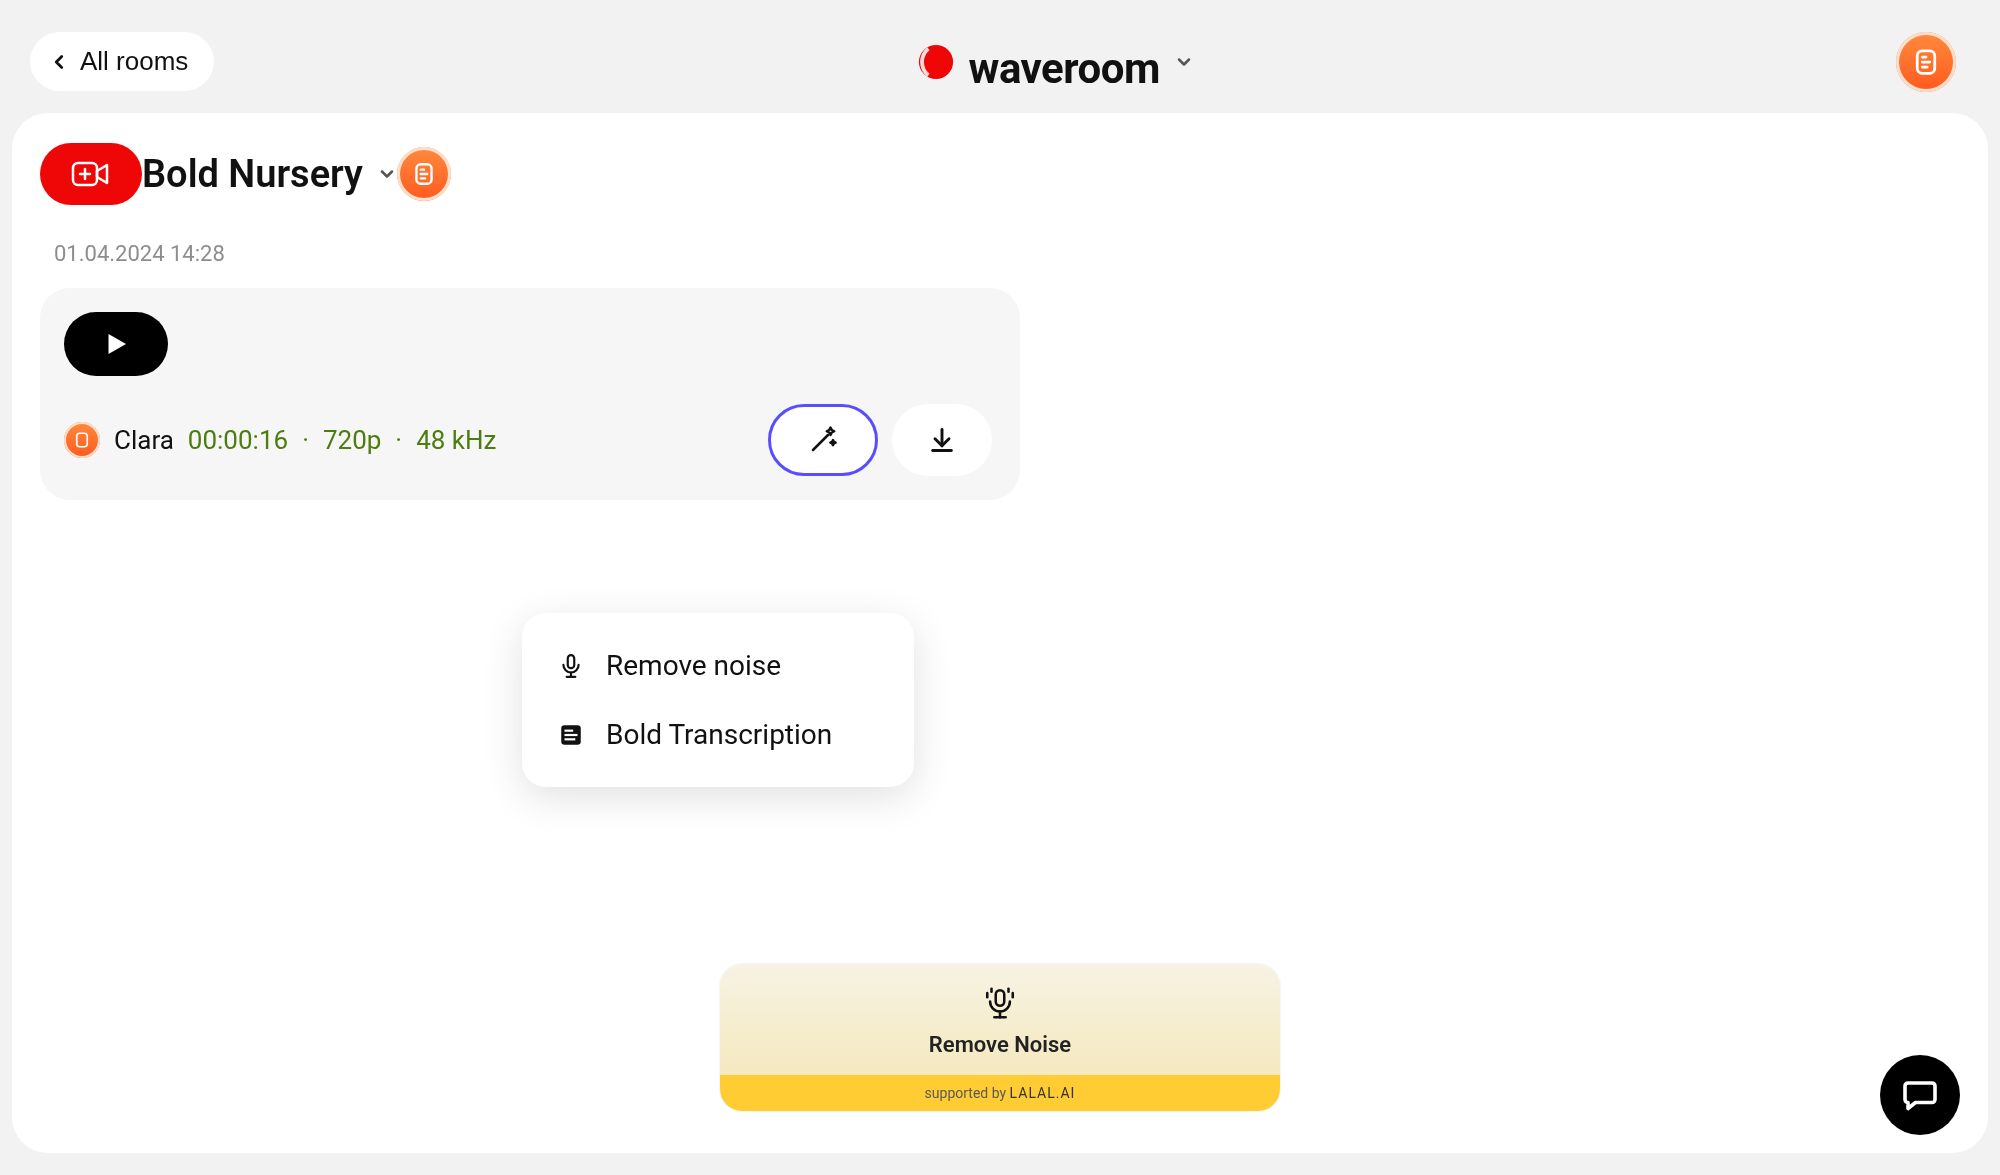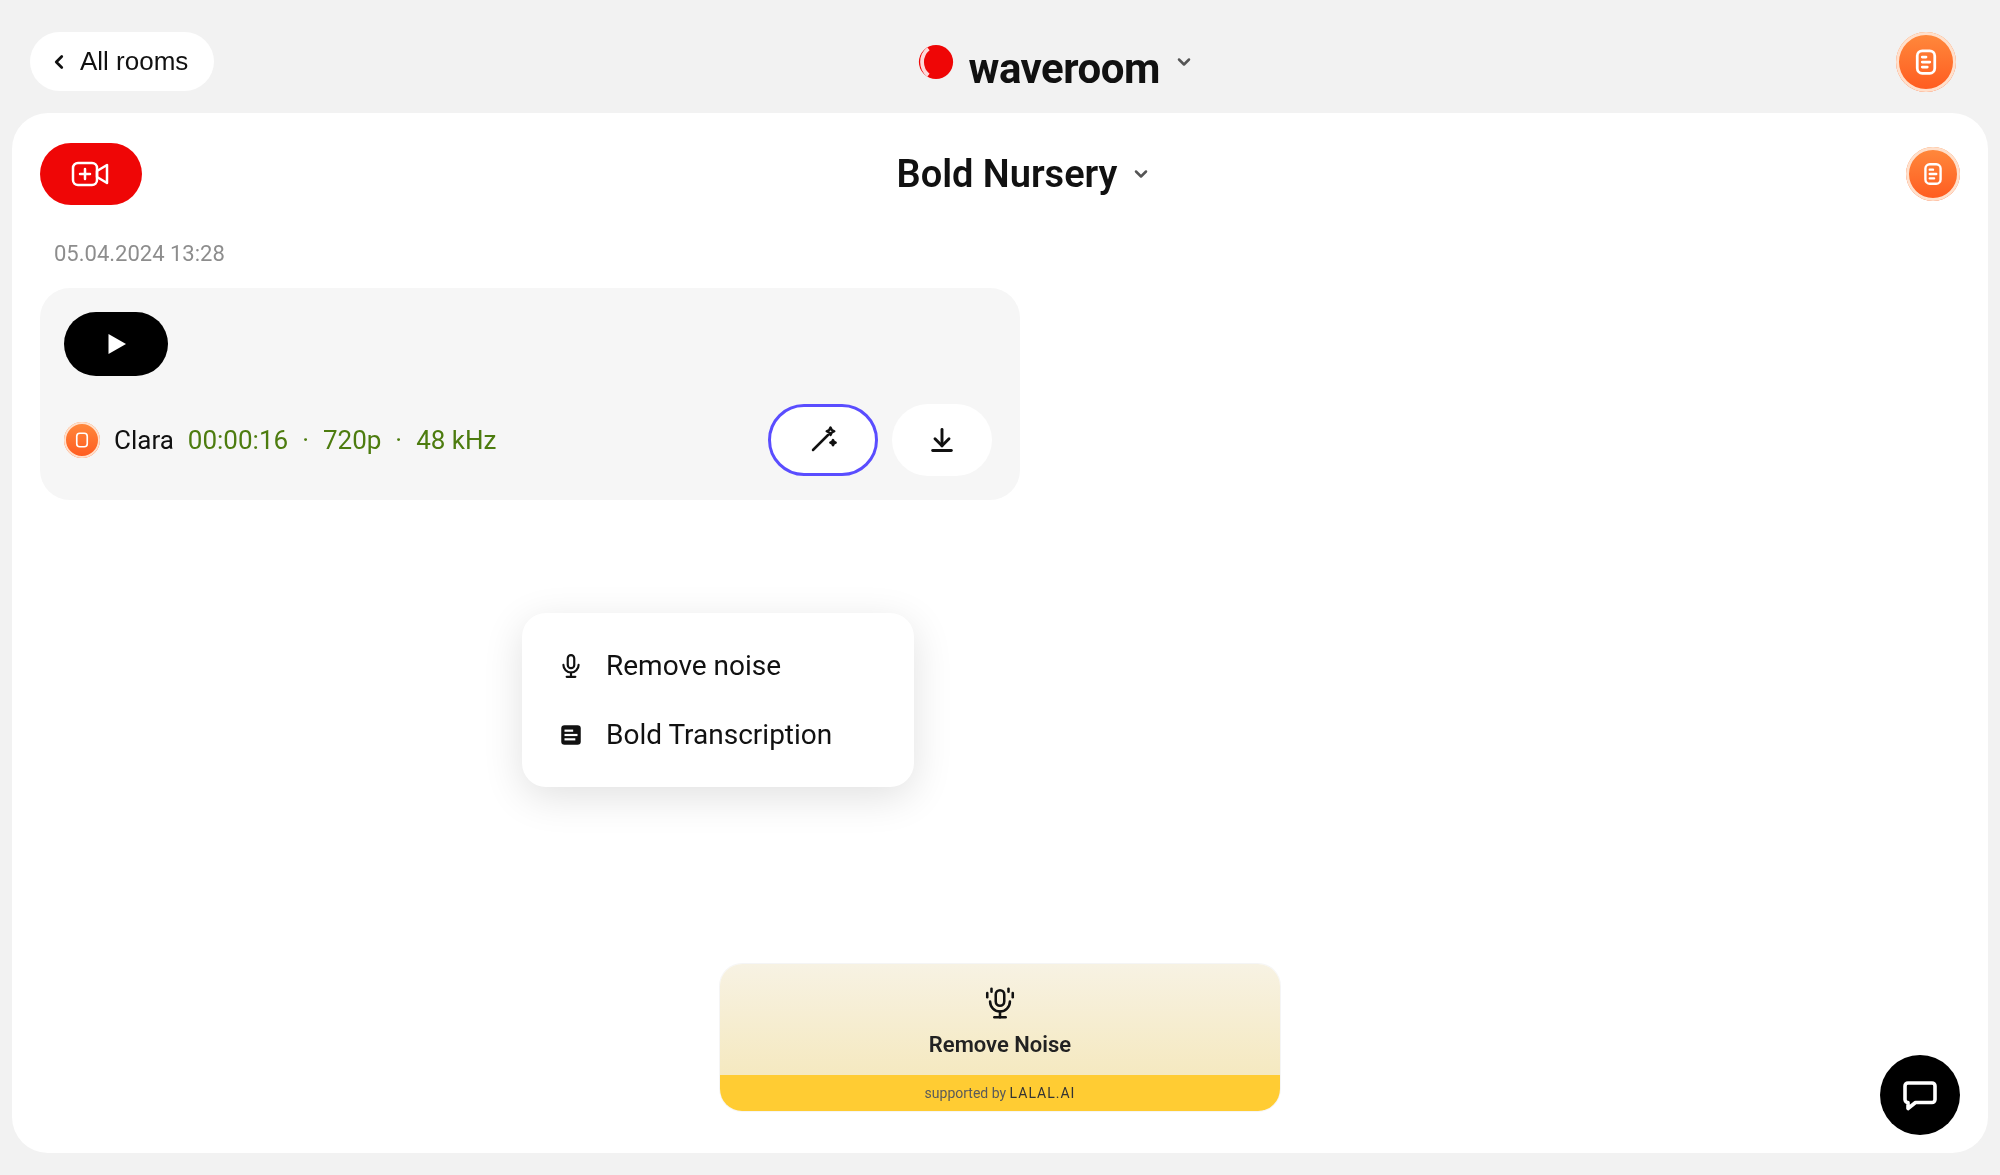--- a/index.html
+++ b/index.html
@@ -62,21 +62,20 @@
     margin: 0 12px 0 12px;
     border-radius: 36px;
     min-height: 1040px;
     position: relative;
     padding: 30px 28px;
   }
 
   .header-row {
     display: flex;
     align-items: center;
-    justify-content: space-between;
   }
   .record-btn {
     width: 102px;
     height: 62px;
     border-radius: 40px;
     background: #ef0606;
     border: none;
     display:flex;align-items:center;justify-content:center;
     color:#fff;
     cursor:pointer;
@@ -267,21 +266,21 @@
     </div>
 
     <div class="avatar-inner">
       <svg width="26" height="26" viewBox="0 0 24 24" fill="none" stroke="#fff" stroke-width="2.2" stroke-linecap="round" stroke-linejoin="round">
         <path d="M9 3h6a4 4 0 0 1 4 4v10a4 4 0 0 1-4 4H9a4 4 0 0 1-4-4V7a4 4 0 0 1 4-4z"></path>
         <path d="M9 8h3M9 12h6M9 16h4"></path>
       </svg>
     </div>
   </div>
 
-  <div class="timestamp">05.04.2024 13:28</div>
+  <div class="timestamp">01.04.2024 14:28</div>
 
   <div class="recording-card">
     <button class="play-btn">
       <svg width="30" height="30" viewBox="0 0 24 24" fill="#fff">
           <polygon points="6,4 20,12 6,20"></polygon>
         </svg>
     </button>
 
     <div class="meta-row">
       <div class="mini-avatar">

